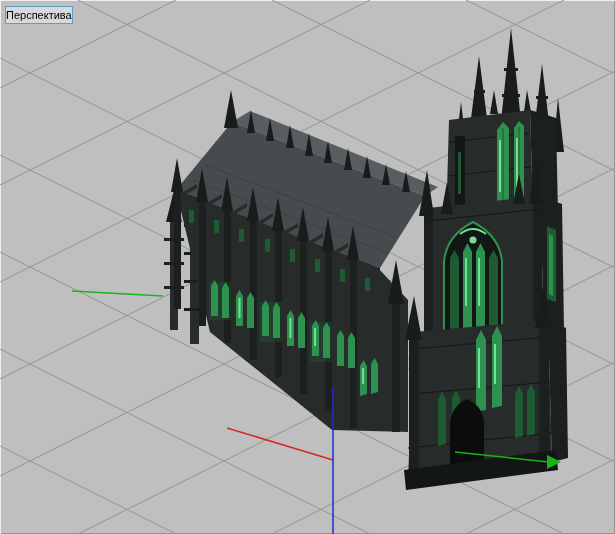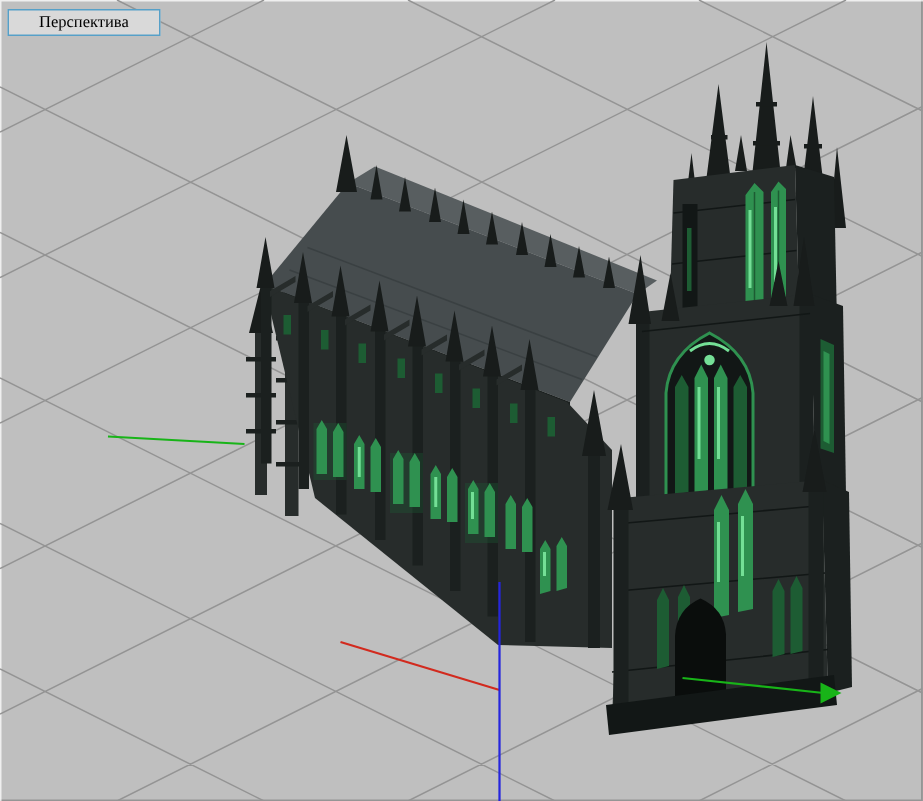--- a/index.html
+++ b/index.html
@@ -4,24 +4,23 @@
 <style>
   html,body{margin:0;padding:0}
   body{font-family:"Liberation Sans",sans-serif;background:#7e7e7e}
   .stage{
     position:relative;width:615px;height:534px;overflow:hidden;
     background:var(--background,#bfbfbf);
     box-shadow:inset 1px 1px 0 rgba(255,255,255,.75), inset -1px -1px 0 rgba(0,0,0,.22);
   }
   .vp-label{
     position:absolute;top:6px;left:5px;z-index:5;
-    font-size:11px;line-height:14px;padding:1px 20px;color:#000;
+    font-size:11px;line-height:14px;padding:1px 0;color:#000;
     background:var(--label-bg,#d9d9d9);
     border:1px solid var(--label-border,#56a0c8);
-    font-family:Liberation Serif, serif;
   }
   svg{display:block}
   .s-grid{stroke:var(--grid,#949494);stroke-width:1;fill:none}
   .s-roof-dark{stroke:var(--model-roof-dark);stroke-width:1;fill:none}
   .s-dark{stroke:var(--model-body-darker);stroke-width:1;fill:none}
   .s-glass{stroke:var(--model-glass);stroke-width:2;fill:none}
   .s-glass-bright{stroke:var(--model-glass-bright);stroke-width:2;fill:none}
   .s-glass-dark-thin{stroke:var(--model-glass-dark);stroke-width:1;fill:none}
   .s-axis-x{stroke:var(--axis-x);stroke-width:1.5}
   .s-axis-y{stroke:var(--axis-y);stroke-width:1.5}

